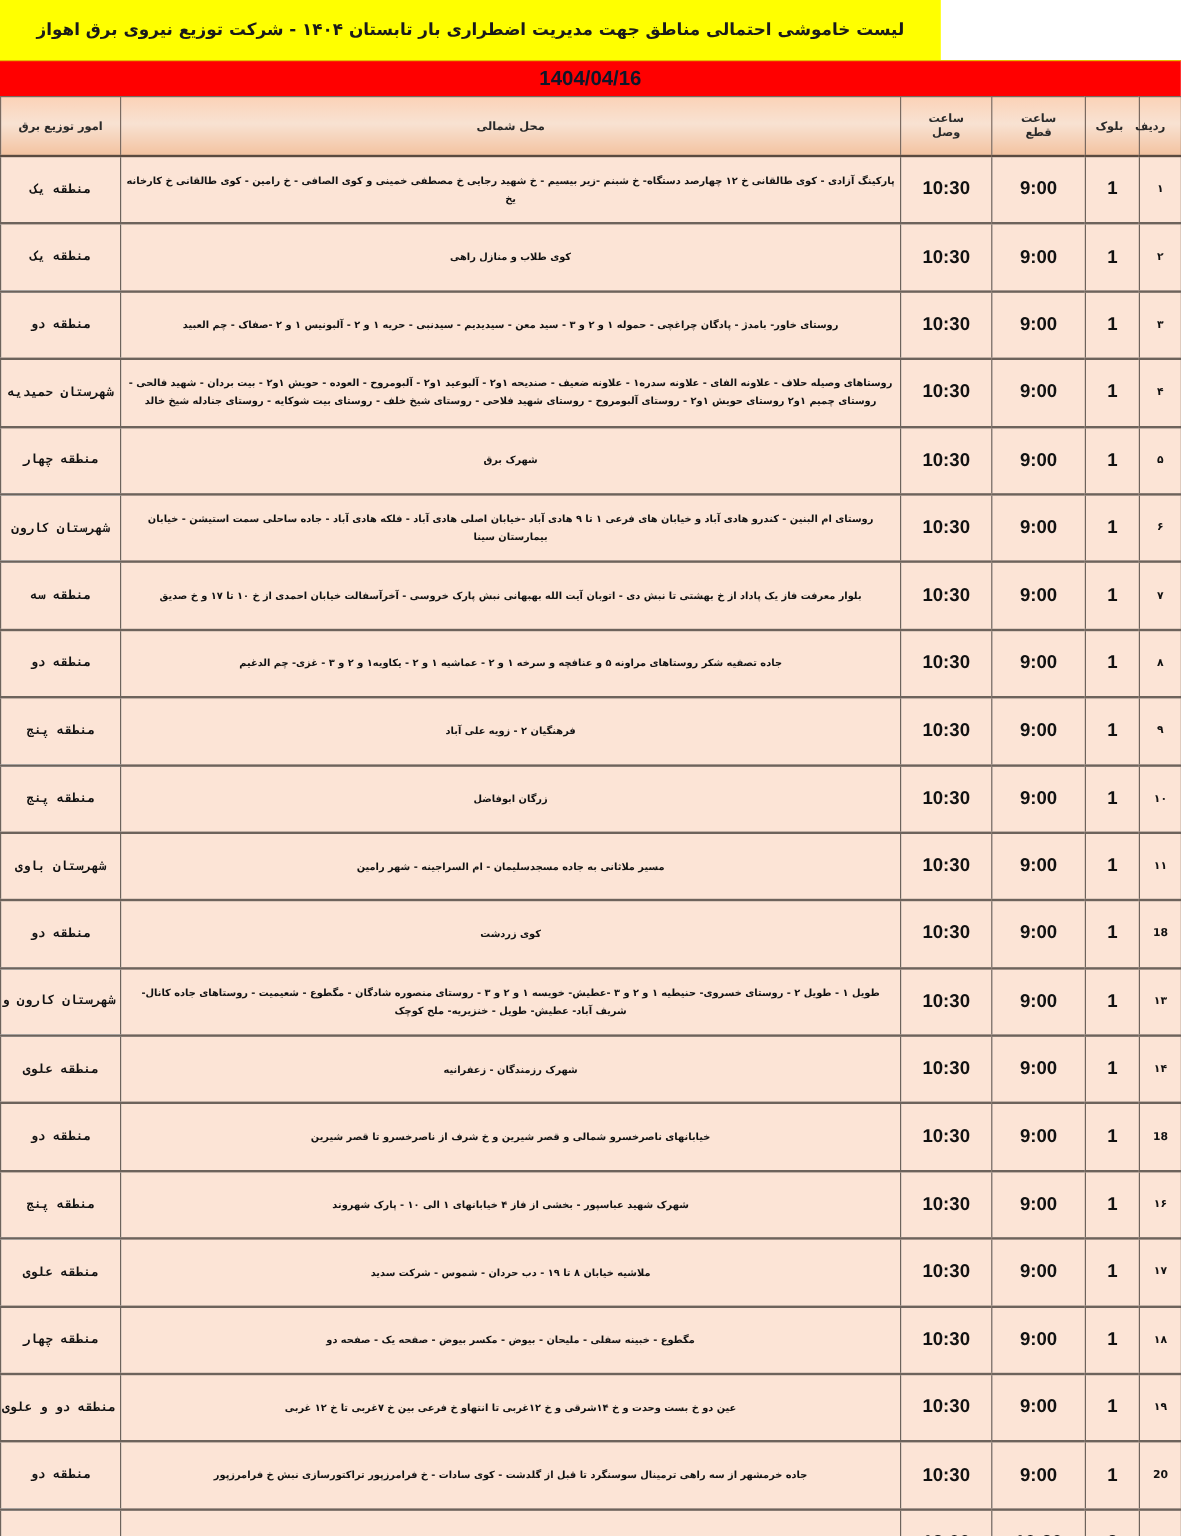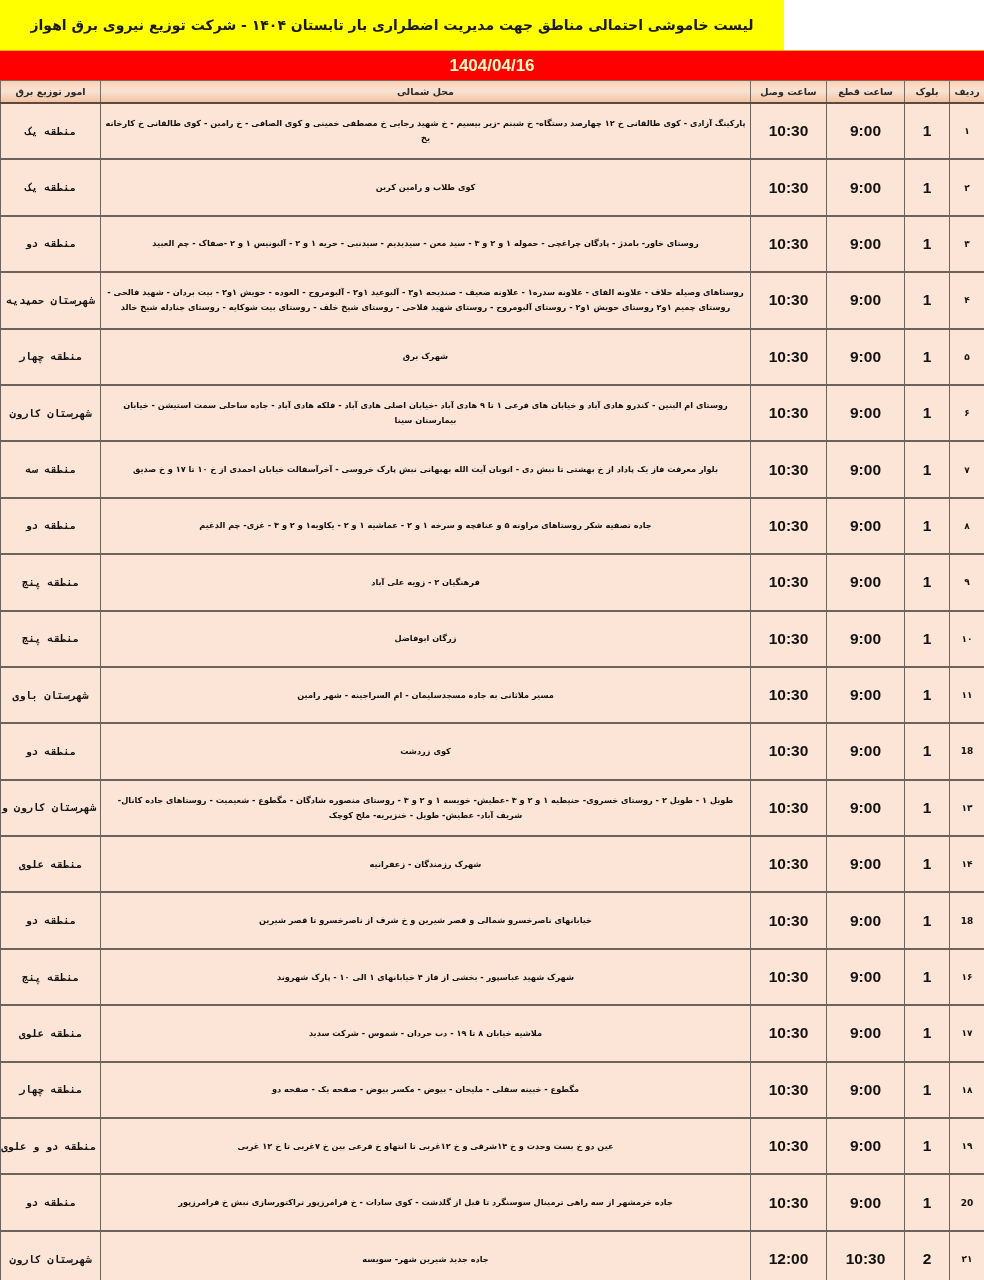--- a/index.html
+++ b/index.html
@@ -33,40 +33,40 @@
       width: 984px; height: 30px;
       background: #ff0000;
       border-top: 1px solid #e6b800;
       box-sizing: border-box;
       display: flex;
       align-items: center;
       justify-content: center;
       font-family: "Liberation Sans", sans-serif;
       font-weight: bold;
       font-size: 17px;
-      color: #fef9c3;
+      color: #0f172a;
     }
     table.grid {
       position: absolute;
       left: 0; top: 80px;
       width: 984px;
       border-collapse: collapse;
       table-layout: fixed;
       direction: rtl;
     }
     table.grid th {
       height: 21px;
       font-family: "DejaVu Sans", sans-serif;
       font-size: 9.5px;
       font-weight: bold;
       color: #2a2a2a;
       background: linear-gradient(to bottom, #fbd3b8 0%, #f8e2d2 45%, #f3c2a0 100%);
       border: 1px solid #7a6a60;
       border-bottom: 2px solid #5a4a40;
-      padding: 0;
+      padding: 13px;
       text-align: center;
     }
     table.grid td {
       height: 54.4px;
       background: #fce4d6;
       border: 1px solid #6d635c;
       border-bottom: 2px solid #6d635c;
       padding: 0 4px;
       text-align: center;
       vertical-align: middle;
@@ -129,21 +129,21 @@
       <td class="c-time">9:00</td>
       <td class="c-time">10:30</td>
       <td class="c-loc">پارکینگ آزادی - کوی طالقانی خ ۱۲ چهارصد دستگاه- خ شبنم -زیر بیسیم - خ شهید رجایی خ مصطفی خمینی و کوی الصافی - خ رامین - کوی طالقانی خ کارخانه یخ</td>
       <td class="c-dist">منطقه یک</td>
     </tr>
     <tr>
       <td class="c-idx">۲</td>
       <td class="c-block">1</td>
       <td class="c-time">9:00</td>
       <td class="c-time">10:30</td>
-      <td class="c-loc">کوی طلاب و رامین کربن</td>
+      <td class="c-loc">کوی طلاب و منازل راهی</td>
       <td class="c-dist">منطقه یک</td>
     </tr>
     <tr>
       <td class="c-idx">۳</td>
       <td class="c-block">1</td>
       <td class="c-time">9:00</td>
       <td class="c-time">10:30</td>
       <td class="c-loc">روستای خاور- بامدژ - پادگان چراغچی - حموله ۱ و ۲ و ۳ - سید معن - سیدیدیم - سیدنبی - حریه ۱ و ۲ - آلبونیس ۱ و ۲ -صفاک - چم العبید</td>
       <td class="c-dist">منطقه دو</td>
     </tr>

